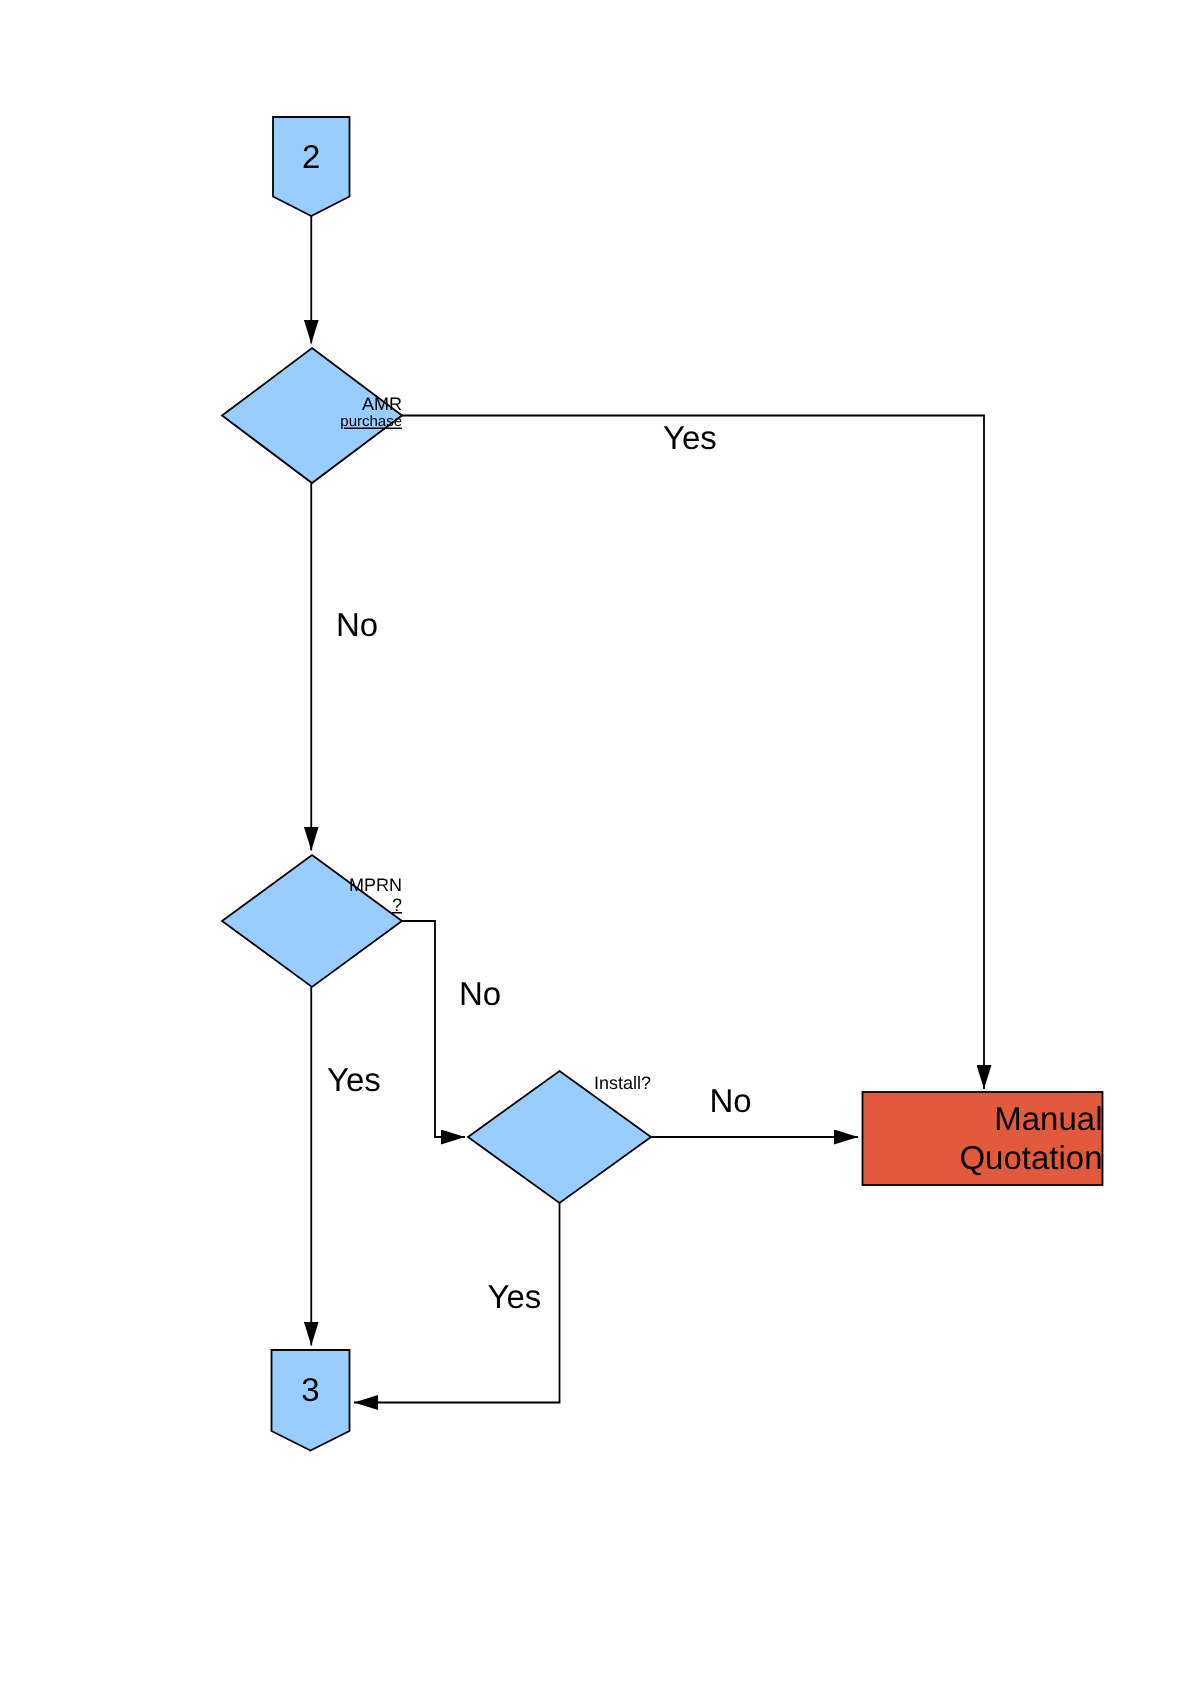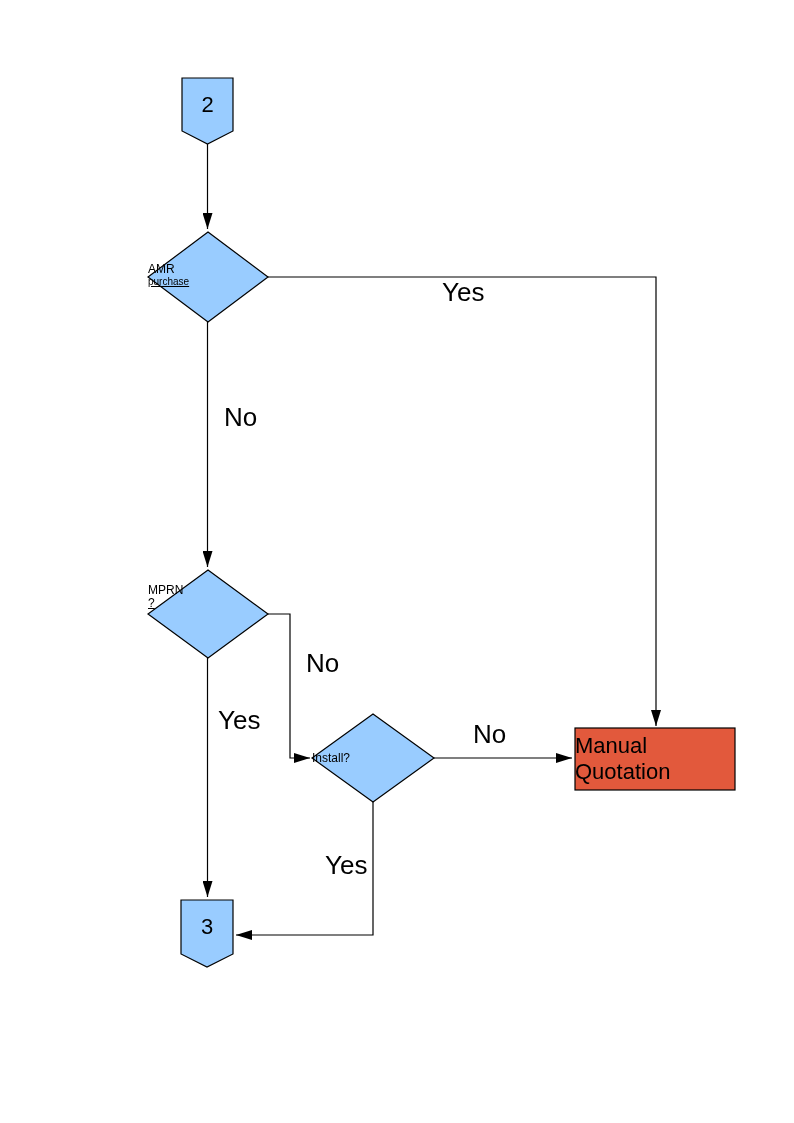--- a/index.html
+++ b/index.html
@@ -22,44 +22,44 @@
     fill: var(--node-fill, #99ccff);
     stroke: var(--node-border, #000000);
     stroke-width: 1.2;
   }
   .terminal {
     fill: var(--terminal-fill, #e2593c);
     stroke: var(--node-border, #000000);
     stroke-width: 1.2;
   }
   .lbl { position: absolute; white-space: nowrap; }
-  .center { text-align: left; }
-  .edge-lbl { font-size: 26px; line-height: 22px; }
+  .center { text-align: right; }
+  .edge-lbl { font-size: 22px; line-height: 22px; }
 
   .connector-lbl {
     font-size: 22px;
     display: flex;
     align-items: center;
     justify-content: center;
   }
   #connector-2-label { left: 182px; top: 78px;  width: 51px; height: 53px; }
   #connector-3-label { left: 181px; top: 900px; width: 52px; height: 53px; }
 
   #amr-label  { left: 148px; top: 263px; width: 120px; }
   #mprn-label { left: 148px; top: 584px; width: 120px; }
   .decision-line1 { font-size: 12px; line-height: 13px; }
   .decision-line2 { font-size: 10px; line-height: 11px; text-decoration: underline; }
   #mprn-label .decision-line2 { font-size: 12px; line-height: 13px; }
 
-  #install-label { left: 312px; top: 751px; width: 122px; font-size: 12px; line-height: 14px; }
+  #install-label { left: 312px; top: 715px; width: 122px; font-size: 12px; line-height: 14px; }
 
   #manual-quotation-label {
     left: 575px; top: 728px; width: 160px; height: 62px;
     display: flex; flex-direction: column;
-    align-items: flex-start; justify-content: center;
+    align-items: flex-end; justify-content: center;
     font-size: 22px; line-height: 26px;
   }
 
   #lbl-amr-yes     { left: 442px; top: 281px; }
   #lbl-amr-no      { left: 224px; top: 406px; }
   #lbl-mprn-no     { left: 306px; top: 652px; }
   #lbl-mprn-yes    { left: 218px; top: 709px; }
   #lbl-install-no  { left: 473px; top: 723px; }
   #lbl-install-yes { left: 325px; top: 854px; }
 </style>

